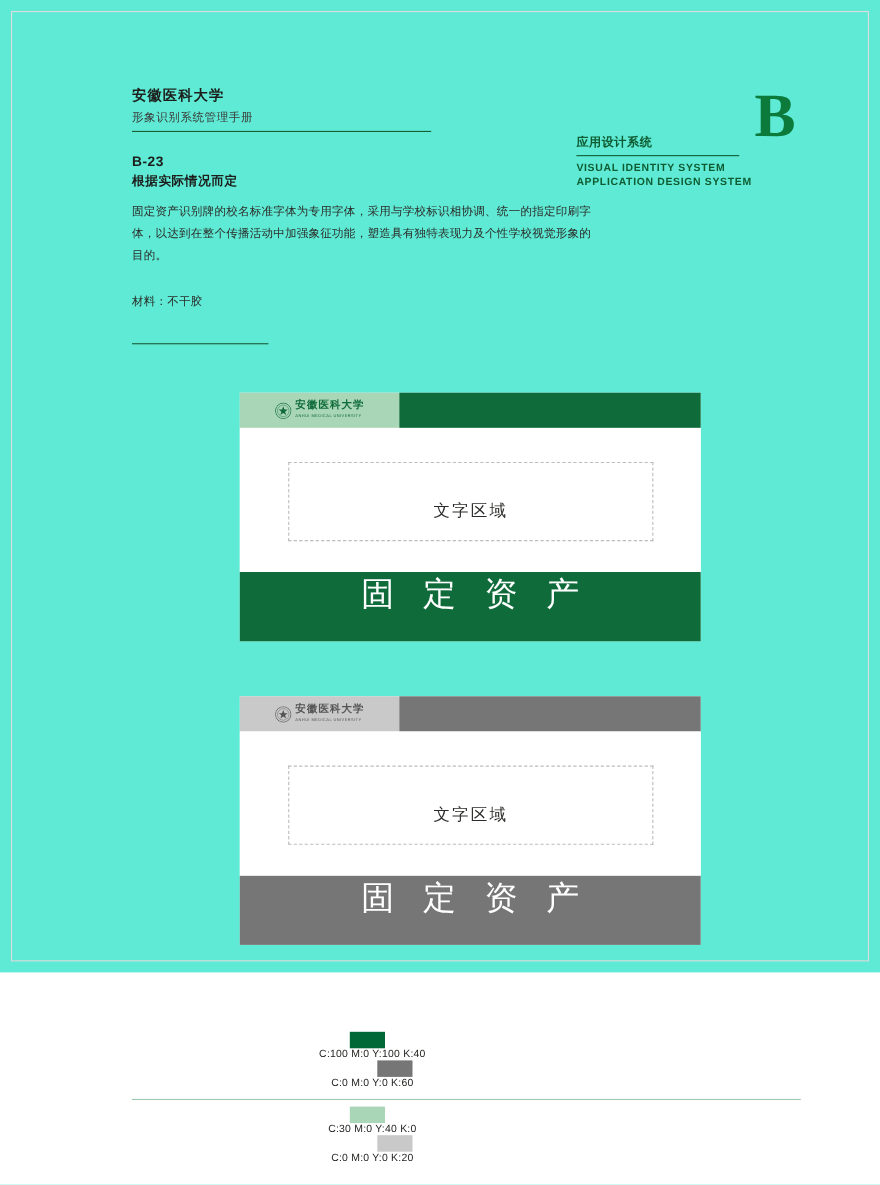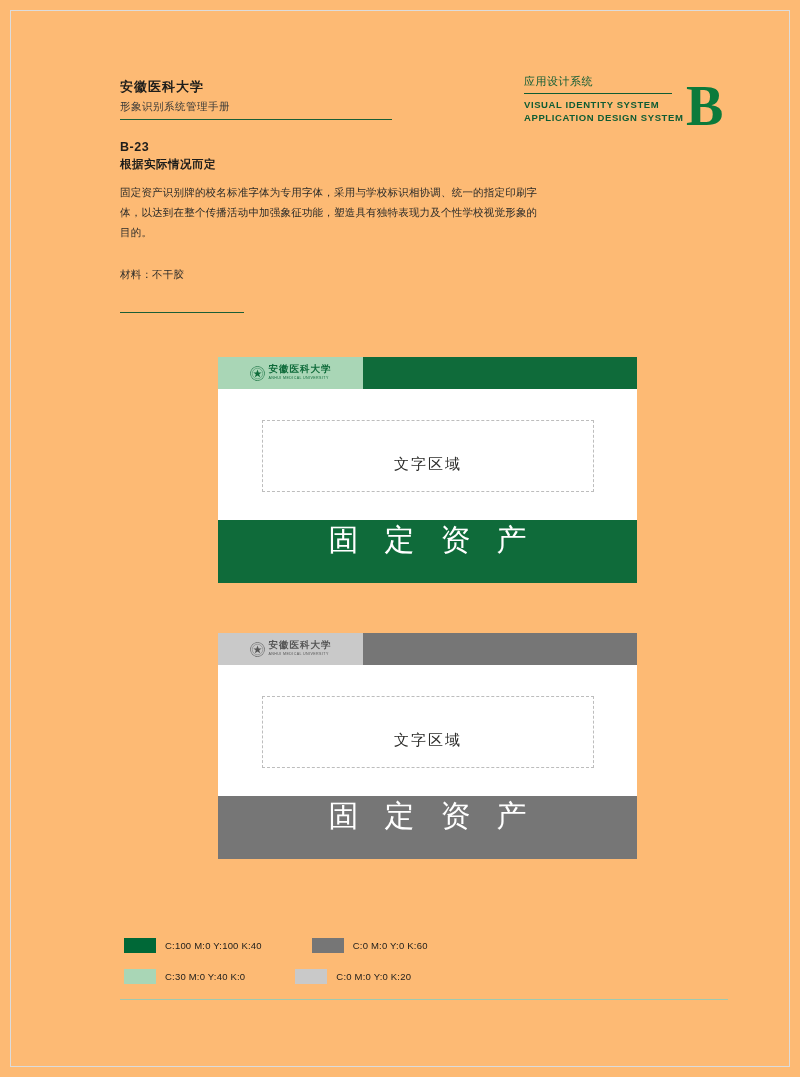--- a/index.html
+++ b/index.html
@@ -6,22 +6,22 @@
   body{
     width:800px;height:1077px;
     background:#ffffff;
     font-family:"Liberation Sans", sans-serif;
     color:#231f20;
     position:relative;
     overflow:hidden;
   }
   .page{
     position:absolute;
-    left:0;top:0;width:800px;height:1077px;
-    background:#fdba74;
+    left:0;top:0;width:800px;height:884px;
+    background:#5eead4;
   }
   
   .page-frame{
     position:absolute;
     left:10px;top:10px;right:10px;bottom:10px;
     border:1px solid #dcdcdc;
     pointer-events:none;
   }
 
   
@@ -39,21 +39,21 @@
     font-size:10.5px;letter-spacing:.5px;color:#3a3a38;
   }
   .hdr-left-rule{
     position:absolute;left:0;top:41px;width:272px;height:0;
     border-top:1px solid #1b5e36;
   }
   .hdr-right{
     position:absolute;left:404px;top:-4px;width:204px;
   }
   .hdr-right-cn{
-    font-size:11px;font-weight:normal;color:#0f5c33;letter-spacing:.5px;
+    font-size:11px;font-weight:bold;color:#0f5c33;letter-spacing:.5px;margin-top:48px;
   }
   .hdr-right-rule{
     width:148px;height:0;border-top:1px solid #0f5c33;margin-top:4px;
   }
   .hdr-right-en1{
     font-size:9.5px;font-weight:bold;color:#0f5c33;letter-spacing:.6px;margin-top:5px;
   }
   .hdr-right-en2{
     font-size:9.5px;font-weight:bold;color:#0f5c33;letter-spacing:.6px;margin-top:2px;
   }
@@ -146,21 +146,21 @@
   .sign-bottom-text{
     color:#ffffff;font-size:30px;letter-spacing:26px;
     text-indent:26px;font-weight:400;
   }
 
   
   .swatches{
     position:absolute;left:124px;top:938px;width:420px;
   }
   .sw-row{
-    display:flex;align-items:center;margin-bottom:16px;
+    display:flex;align-items:center;margin-bottom:16px;flex-direction:column;
   }
   .sw-chip{
     width:32px;height:15px;display:inline-block;
   }
   .sw-label{
     font-size:9.5px;color:#1d1d1b;margin-left:9px;letter-spacing:.2px;
     white-space:nowrap;
   }
   .sw-col2{margin-left:50px;}
 

